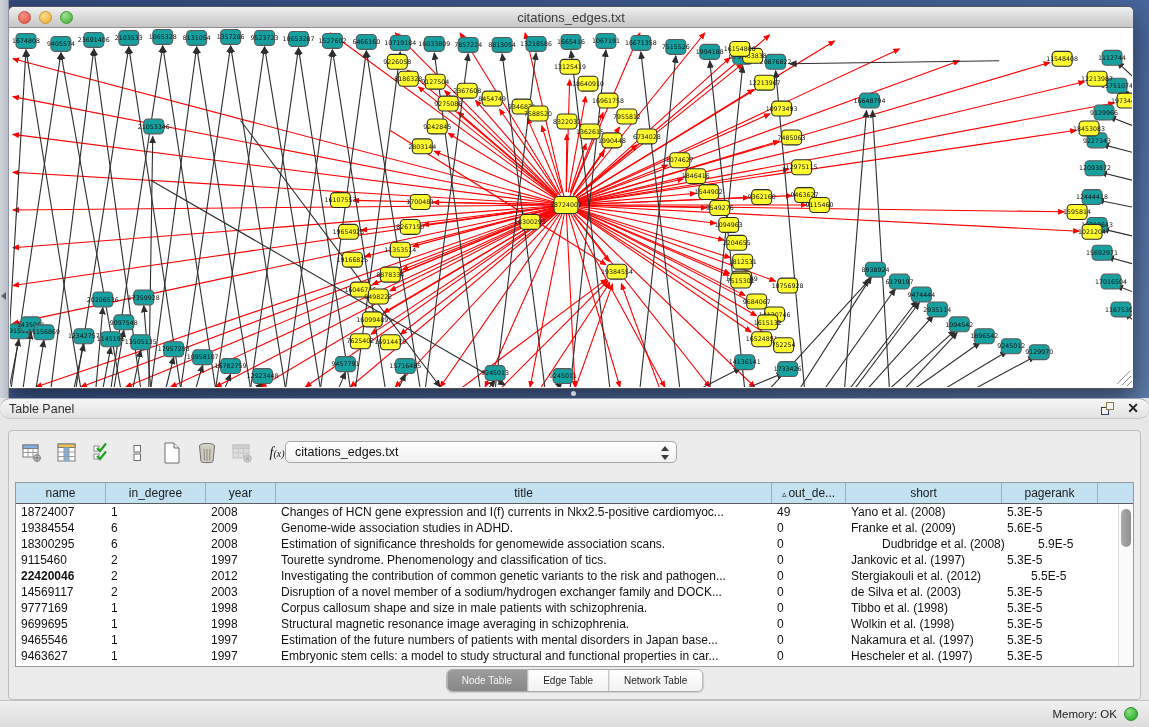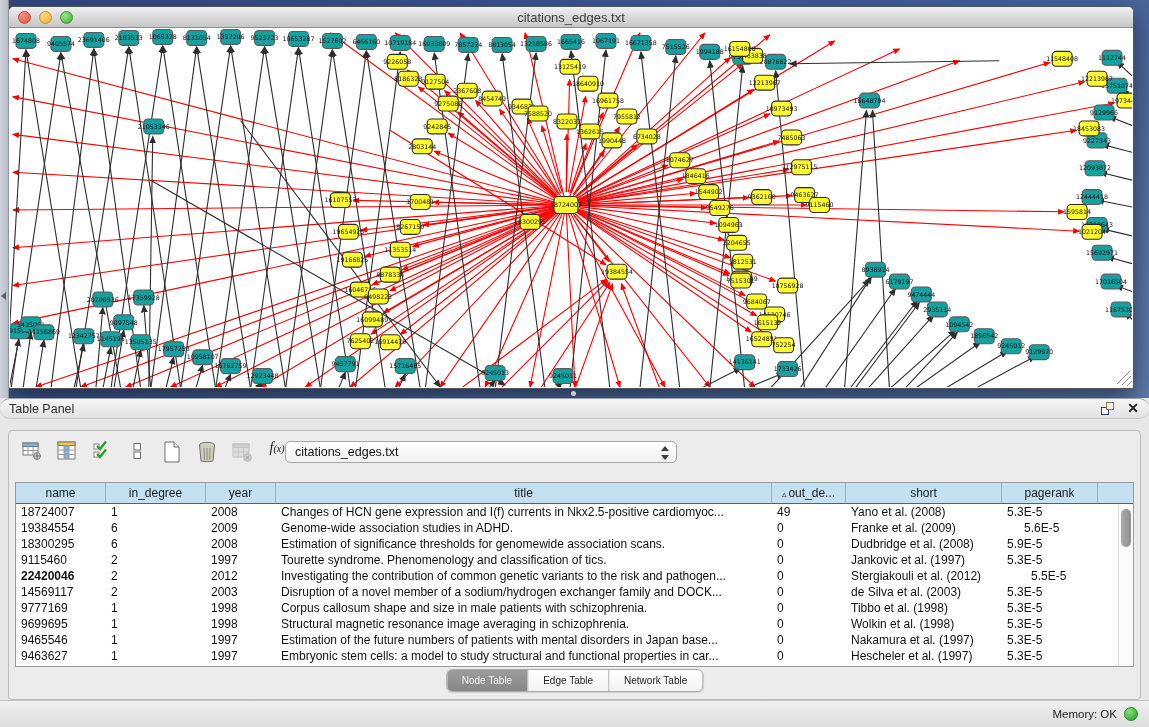--- a/index.html
+++ b/index.html
@@ -40,21 +40,21 @@
   .ptools { position:absolute; right:10px; top:3px; display:flex; gap:13px; align-items:center; }
   .float-icon { position:relative; width:13px; height:13px; cursor:pointer; }
   .float-icon .sq1 { position:absolute; left:0; bottom:0; width:8px; height:8px; border:1.5px solid #2e4068; background:#f4f4f4; }
   .float-icon .sq2 { position:absolute; right:0; top:0; width:8px; height:8px; border:1.5px solid #8f7a45; background:#f4f4f4; }
   .close-icon { font-size:14px; font-weight:bold; color:#222; line-height:13px; cursor:pointer; }
 
   .pbody { position:absolute; left:8px; top:32px; right:8px; bottom:27px;
     background:#ECECEC; border:1px solid #BDBDBD; border-radius:4px; }
 
   .toolbar { position:absolute; left:10px; top:7px; height:30px; display:flex; align-items:center; }
-  .tbtn { width:26px; height:26px; margin-right:9px; display:flex; align-items:flex-start; justify-content:center; cursor:pointer; }
+  .tbtn { width:26px; height:26px; margin-right:9px; display:flex; align-items:center; justify-content:center; cursor:pointer; }
   .tbtn.disabled { opacity:.85; cursor:default; }
   .fx { font-family:"Liberation Serif", serif; font-style:italic; font-size:14px; color:#111; }
   .fx small { font-size:10px; }
   .selector { position:absolute; left:276px; top:10px; width:392px; height:22px;
     background:linear-gradient(#FFFFFF,#F1F1F1); border:1px solid #A6A6A6; border-radius:5px;
     font-size:12.5px; color:#111; line-height:20px; padding-left:9px; cursor:pointer; }
   .stepper { position:absolute; right:6px; top:3px; width:10px; height:16px; }
   .stepper .up { position:absolute; top:1px; left:1px; width:0; height:0;
     border-left:4px solid transparent; border-right:4px solid transparent; border-bottom:5px solid #3c3c3c; }
   .stepper .dn { position:absolute; bottom:1px; left:1px; width:0; height:0;
@@ -935,29 +935,29 @@
             <div class="cell" style="width: 156px;">Yano et al. (2008)</div>
             <div class="cell" style="width: 96px;">5.3E-5</div>
           </div>
           <div class="grid-row">
             <div class="cell" style="width: 90px;">19384554</div>
             <div class="cell" style="width: 100px;">6</div>
             <div class="cell" style="width: 70px;">2009</div>
             <div class="cell" style="width: 496px;">Genome-wide association studies in ADHD.</div>
             <div class="cell" style="width: 74px;">0</div>
             <div class="cell" style="width: 156px;">Franke et al. (2009)</div>
-            <div class="cell" style="width: 96px; margin-left: 17px;">5.6E-5</div>
+            <div class="cell" style="width: 96px;">5.6E-5</div>
           </div>
           <div class="grid-row">
             <div class="cell" style="width: 90px;">18300295</div>
             <div class="cell" style="width: 100px;">6</div>
             <div class="cell" style="width: 70px;">2008</div>
             <div class="cell" style="width: 496px;">Estimation of significance thresholds for genomewide association scans.</div>
             <div class="cell" style="width: 74px;">0</div>
-            <div class="cell" style="width: 156px;">Dudbridge et al. (2008)</div>
+            <div class="cell" style="width: 156px; margin-left: 31px;">Dudbridge et al. (2008)</div>
             <div class="cell" style="width: 96px;">5.9E-5</div>
           </div>
           <div class="grid-row">
             <div class="cell" style="width: 90px;">9115460</div>
             <div class="cell" style="width: 100px;">2</div>
             <div class="cell" style="width: 70px;">1997</div>
             <div class="cell" style="width: 496px;">Tourette syndrome. Phenomenology and classification of tics.</div>
             <div class="cell" style="width: 74px;">0</div>
             <div class="cell" style="width: 156px;">Jankovic et al. (1997)</div>
             <div class="cell" style="width: 96px;">5.3E-5</div>

